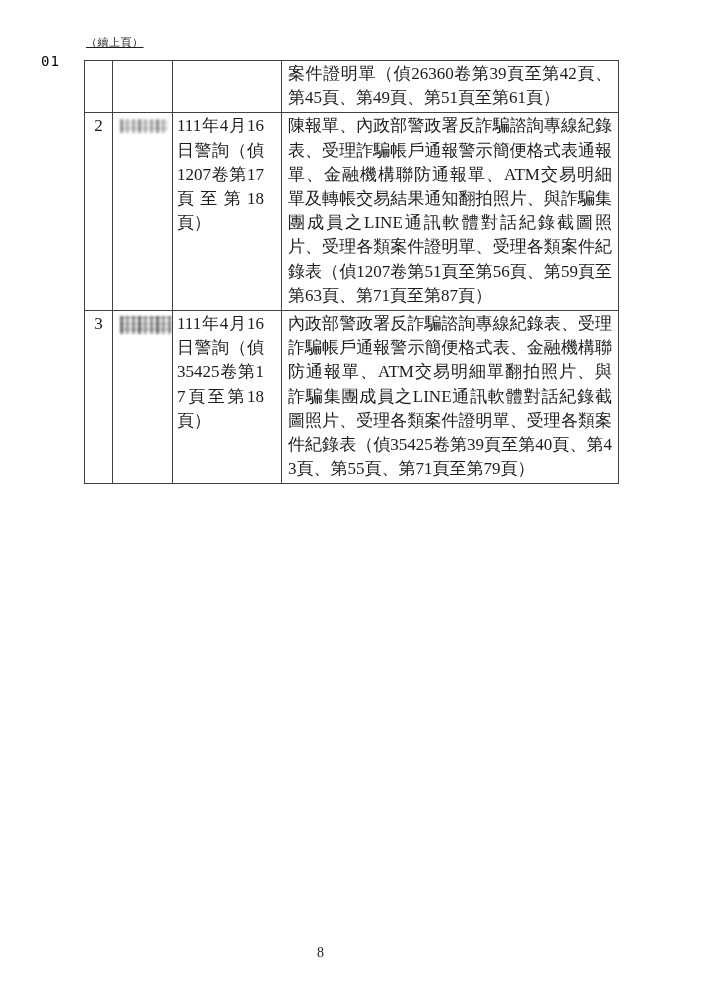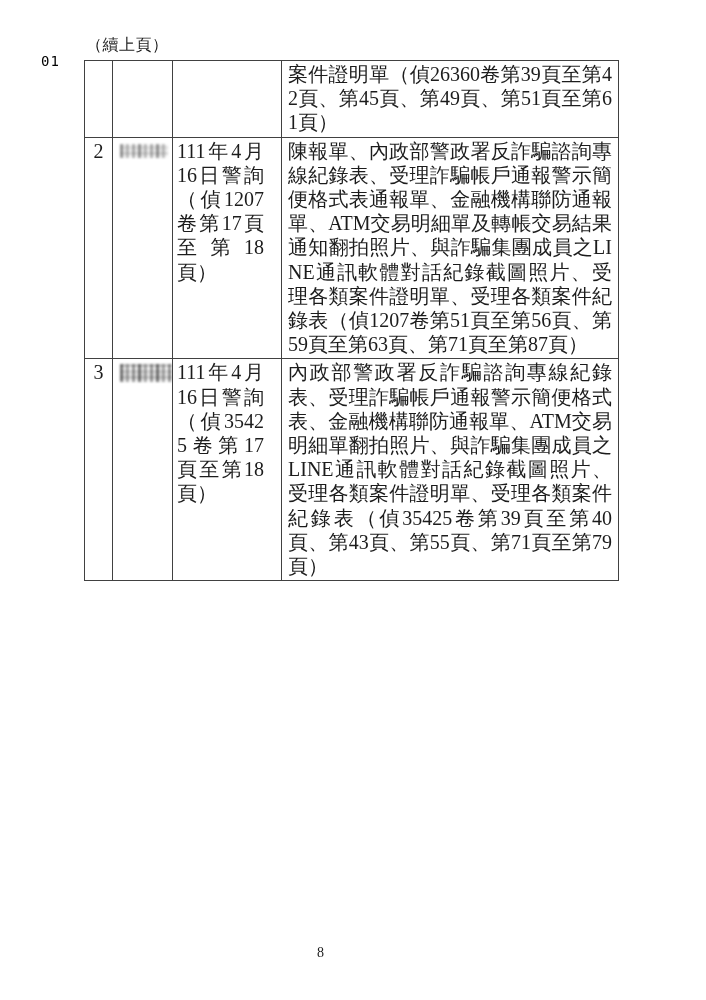--- a/index.html
+++ b/index.html
@@ -13,23 +13,24 @@
     height: 1000px;
     background: #ffffff;
     overflow: hidden;
     font-family: "Liberation Serif", "DejaVu Serif", serif;
     color: #1c1c1c;
   }
   .continued-note {
     position: absolute;
     left: 86px;
     top: 35px;
-    font-size: 16px;
+    font-size: 11px;
     letter-spacing: 0.5px;
     color: #1c1c1c;
+    text-decoration: underline;
   }
   .margin-note {
     position: absolute;
     left: 41px;
     top: 53px;
     font-size: 14px;
     letter-spacing: 1px;
     color: #000000;
     font-family: "DejaVu Sans Mono", "Liberation Mono", monospace;
   }
@@ -37,21 +38,21 @@
     position: absolute;
     left: 84px;
     top: 60px;
     width: 534px;
     border-collapse: collapse;
     table-layout: fixed;
   }
   .evidence-table td {
     border: 1px solid #414141;
     vertical-align: top;
-    font-size: 20px;
+    font-size: 17px;
     line-height: 24.2px;
     padding: 1px 6px 2px 6px;
     overflow: hidden;
   }
   .evidence-table col.c-num  { width: 28px; }
   .evidence-table col.c-name { width: 60px; }
   .evidence-table col.c-stmt { width: 109px; }
   .evidence-table col.c-evid { width: 337px; }
   td.cell-num {
     text-align: center;

